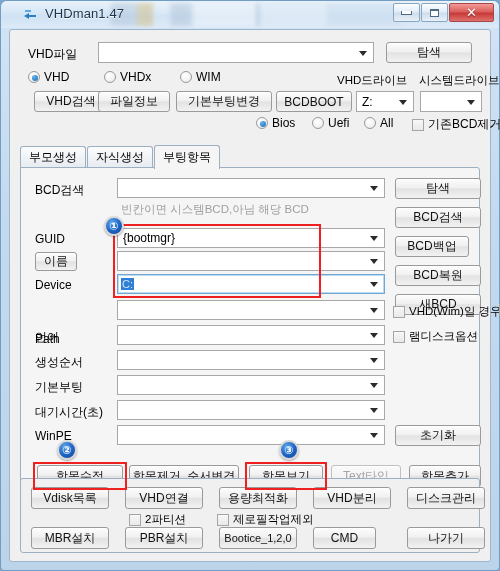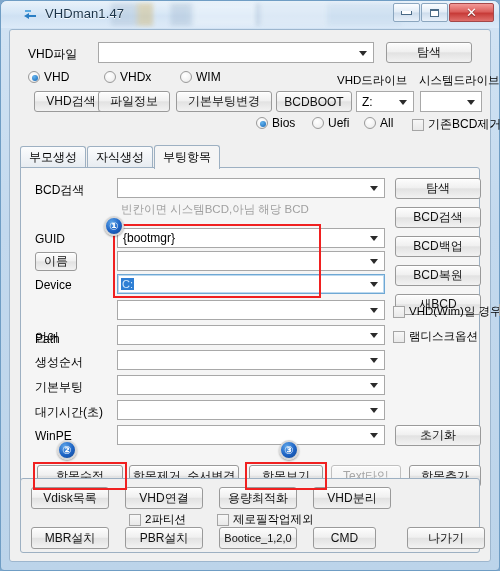--- a/index.html
+++ b/index.html
@@ -299,21 +299,21 @@
       </div>
 
       <div class="lbl" style="position:absolute;left:14px;top:261px;">WinPE</div>
       <div class="combo" style="position:absolute;left:96px;top:257px;width:268px;height:20px;">
         <span></span>
         <span class="arrow"></span>
       </div>
 
       <div class="btn" style="position:absolute;left:374px;top:10px;width:86px;height:21px;">탐색</div>
       <div class="btn" style="position:absolute;left:374px;top:39px;width:86px;height:21px;">BCD검색</div>
-      <div class="btn" style="position:absolute;left:374px;top:68px;width:86px;height:21px;">BCD백업</div>
+      <div class="btn" style="position:absolute;left:374px;top:68px;width:74px;height:21px;">BCD백업</div>
       <div class="btn" style="position:absolute;left:374px;top:97px;width:86px;height:21px;">BCD복원</div>
       <div class="btn" style="position:absolute;left:374px;top:126px;width:86px;height:21px;">새BCD</div>
 
       <div class="chk" style="position:absolute;left:372px;top:136px;">
         <span class="cbox"></span>
         <span class="lbl" style="font-size:11.5px;">VHD(Wim)일 경우</span>
       </div>
       <div class="chk" style="position:absolute;left:478px;top:136px;">
         <span class="cbox"></span>
       </div>
@@ -345,20 +345,21 @@
         <span class="cbox"></span>
         <span class="lbl dim">Gui타입</span>
       </div>
     </div>
 
     <div class="bottompanel">
       <div class="btn" style="position:absolute;left:10px;top:8px;width:78px;height:22px;">Vdisk목록</div>
       <div class="btn" style="position:absolute;left:104px;top:8px;width:78px;height:22px;">VHD연결</div>
       <div class="btn" style="position:absolute;left:198px;top:8px;width:78px;height:22px;">용량최적화</div>
       <div class="btn" style="position:absolute;left:292px;top:8px;width:78px;height:22px;">VHD분리</div>
+      <div class="btn" style="position:absolute;left:386px;top:8px;width:78px;height:22px;">디스크관리</div>
 
       <div class="chk" style="position:absolute;left:108px;top:33px;">
         <span class="cbox"></span>
         <span class="lbl" style="font-size:11.5px;">2파티션</span>
       </div>
       <div class="chk" style="position:absolute;left:196px;top:33px;">
         <span class="cbox"></span>
         <span class="lbl" style="font-size:11.5px;">제로필작업제외</span>
       </div>
 

